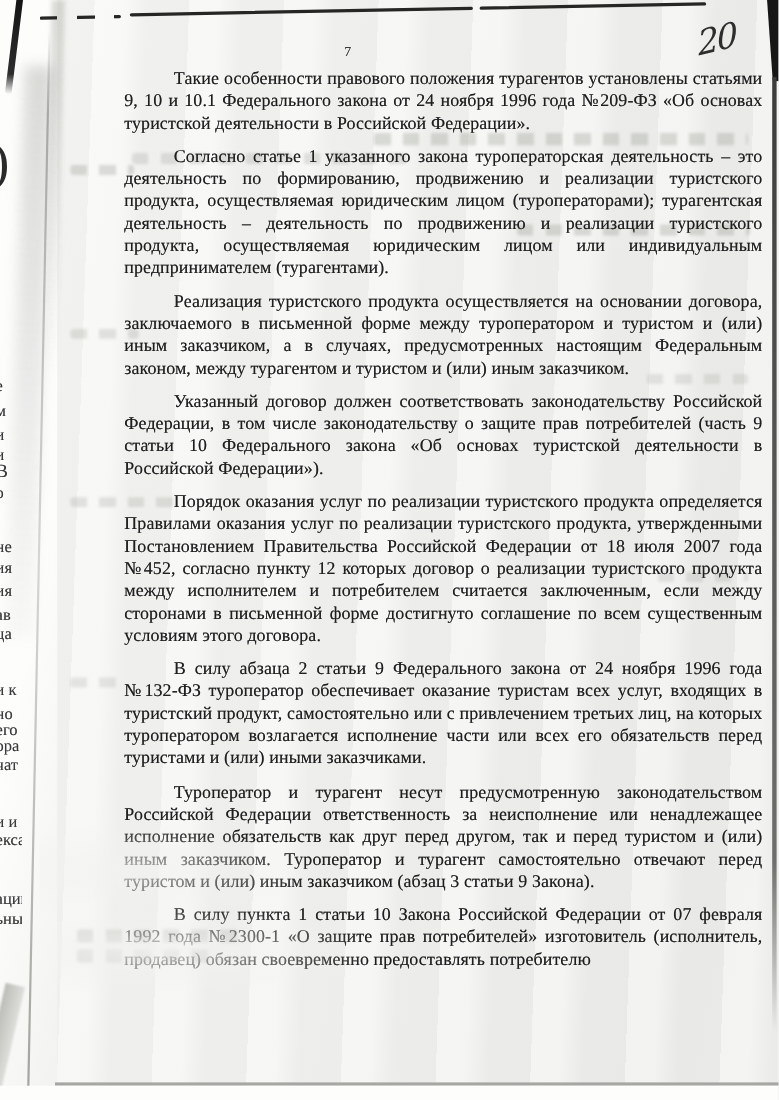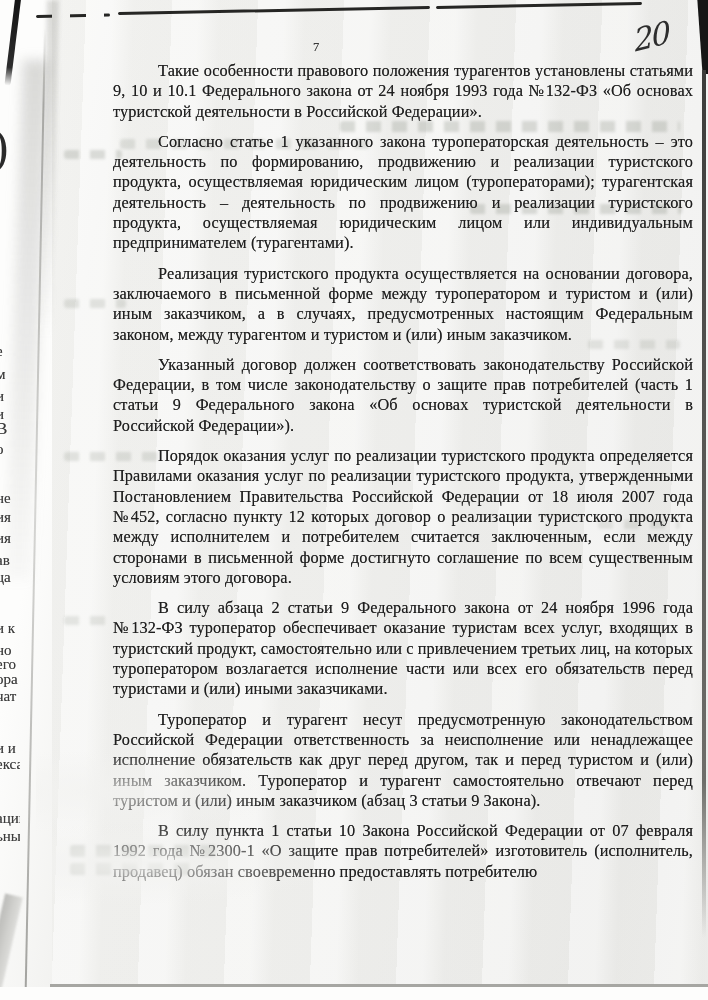--- a/index.html
+++ b/index.html
@@ -151,24 +151,24 @@
     <span style="top:656px">его</span>
     <span style="top:671px">ора</span>
     <span style="top:688px">чат</span>
     <span style="top:740px">и и</span>
     <span style="top:756px">екса</span>
     <span style="top:810px">ации</span>
     <span style="top:828px">ьных</span>
   </div>
 
   <div class="text-block">
-    <p>Такие особенности правового положения турагентов установлены статьями 9, 10 и 10.1 Федерального закона от 24 ноября 1993 года №132-ФЗ «Об основах туристской деятельности в Российской Федерации».</p>
+    <p>Такие особенности правового положения турагентов установлены статьями 9, 10 и 10.1 Федерального закона от 24 ноября 1996 года №209-ФЗ «Об основах туристской деятельности в Российской Федерации».</p>
     <p>Согласно статье 1 указанного закона туроператорская деятельность – это деятельность по формированию, продвижению и реализации туристского продукта, осуществляемая юридическим лицом (туроператорами); турагентская деятельность – деятельность по продвижению и реализации туристского продукта, осуществляемая юридическим лицом или индивидуальным предпринимателем (турагентами).</p>
     <p>Реализация туристского продукта осуществляется на основании договора, заключаемого в письменной форме между туроператором и туристом и (или) иным заказчиком, а в случаях, предусмотренных настоящим Федеральным законом, между турагентом и туристом и (или) иным заказчиком.</p>
-    <p>Указанный договор должен соответствовать законодательству Российской Федерации, в том числе законодательству о защите прав потребителей (часть 1 статьи 9 Федерального закона «Об основах туристской деятельности в Российской Федерации»).</p>
+    <p>Указанный договор должен соответствовать законодательству Российской Федерации, в том числе законодательству о защите прав потребителей (часть 9 статьи 10 Федерального закона «Об основах туристской деятельности в Российской Федерации»).</p>
     <p>Порядок оказания услуг по реализации туристского продукта определяется Правилами оказания услуг по реализации туристского продукта, утвержденными Постановлением Правительства Российской Федерации от 18 июля 2007 года №452, согласно пункту 12 которых договор о реализации туристского продукта между исполнителем и потребителем считается заключенным, если между сторонами в письменной форме достигнуто соглашение по всем существенным условиям этого договора.</p>
     <p>В силу абзаца 2 статьи 9 Федерального закона от 24 ноября 1996 года №132-ФЗ туроператор обеспечивает оказание туристам всех услуг, входящих в туристский продукт, самостоятельно или с привлечением третьих лиц, на которых туроператором возлагается исполнение части или всех его обязательств перед туристами и (или) иными заказчиками.</p>
     <p>Туроператор и турагент несут предусмотренную законодательством Российской Федерации ответственность за неисполнение или ненадлежащее исполнение обязательств как друг перед другом, так и перед туристом и (или) иным заказчиком. Туроператор и турагент самостоятельно отвечают перед туристом и (или) иным заказчиком (абзац 3 статьи 9 Закона).</p>
     <p>В силу пункта 1 статьи 10 Закона Российской Федерации от 07 февраля 1992 года №2300-1 «О защите прав потребителей» изготовитель (исполнитель, продавец) обязан своевременно предоставлять потребителю</p>
   </div>
 
   <div class="smudge" style="left:340px;top:121px;width:340px;height:11px;"></div>
   <div class="smudge" style="left:120px;top:139px;width:250px;height:10px;opacity:.35;"></div>
   <div class="smudge" style="left:64px;top:150px;width:58px;height:9px;"></div>
   <div class="smudge" style="left:470px;top:204px;width:212px;height:10px;"></div>

